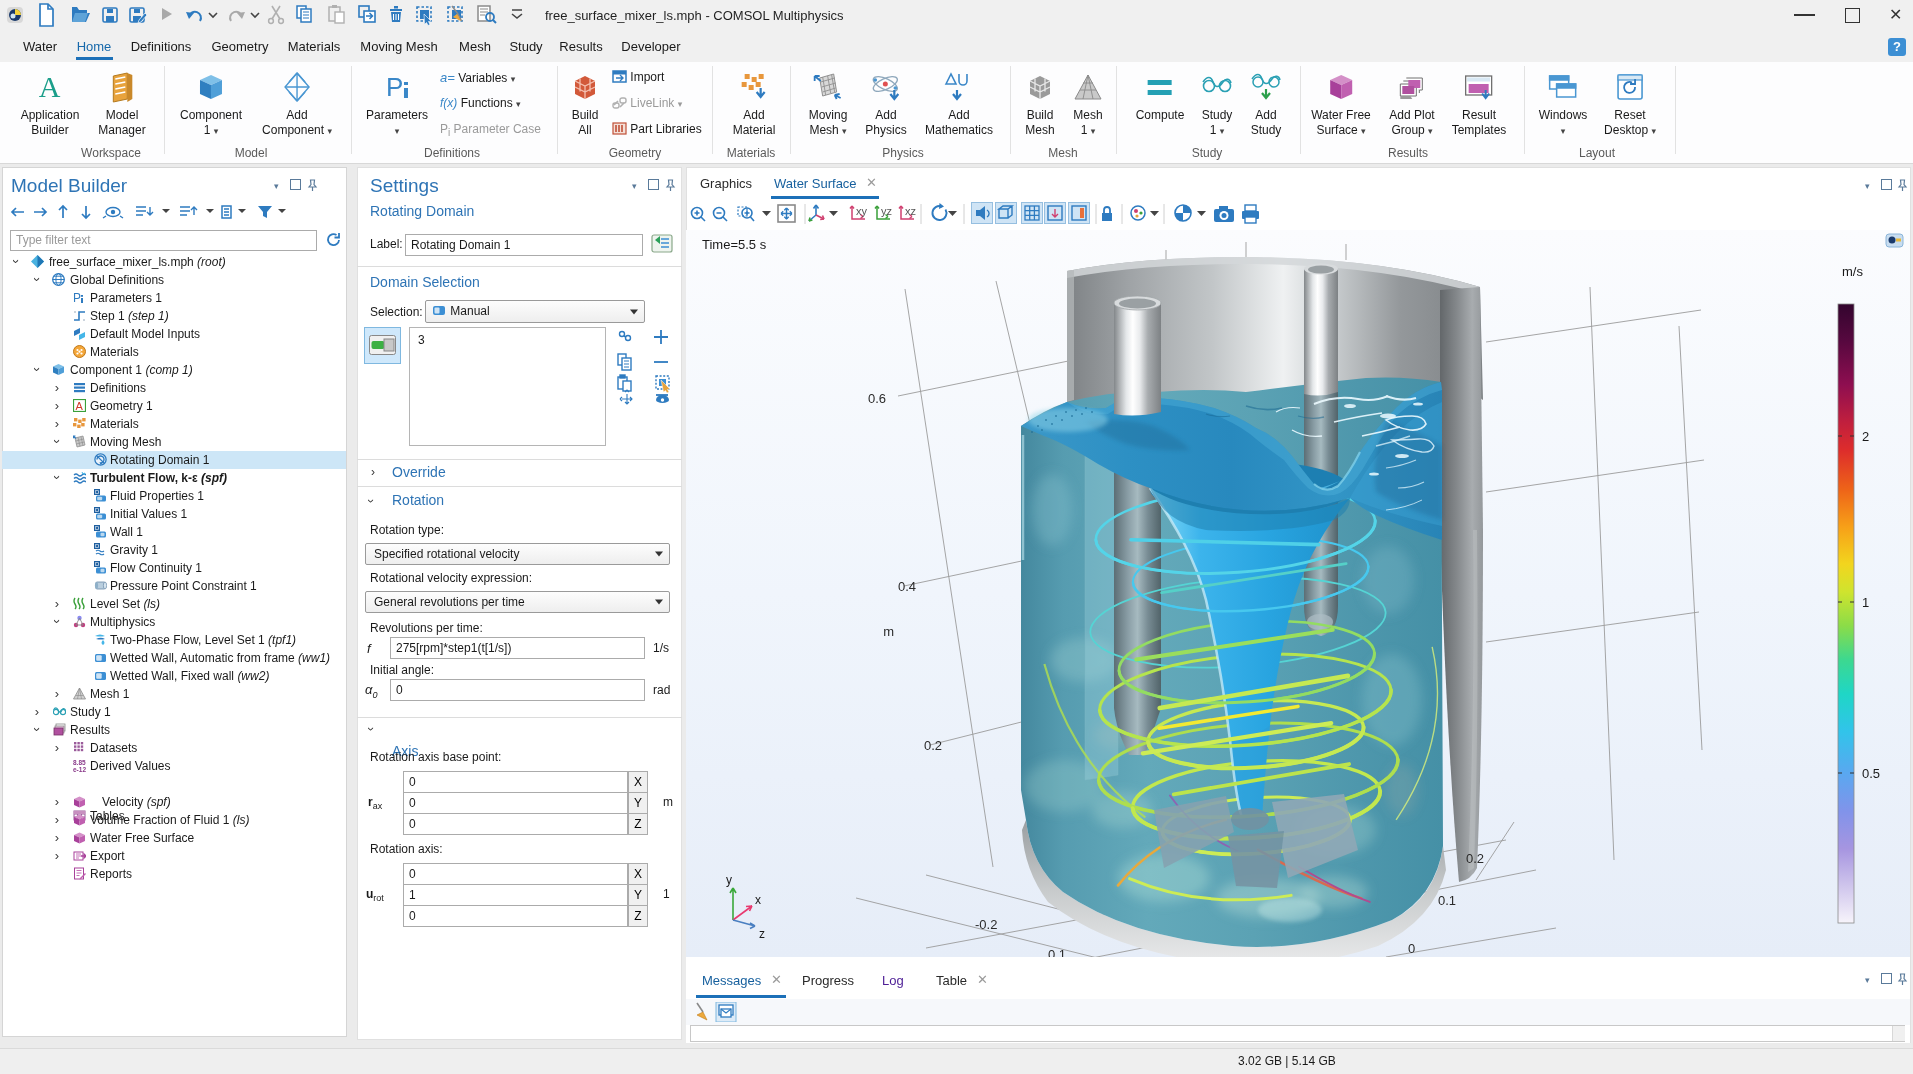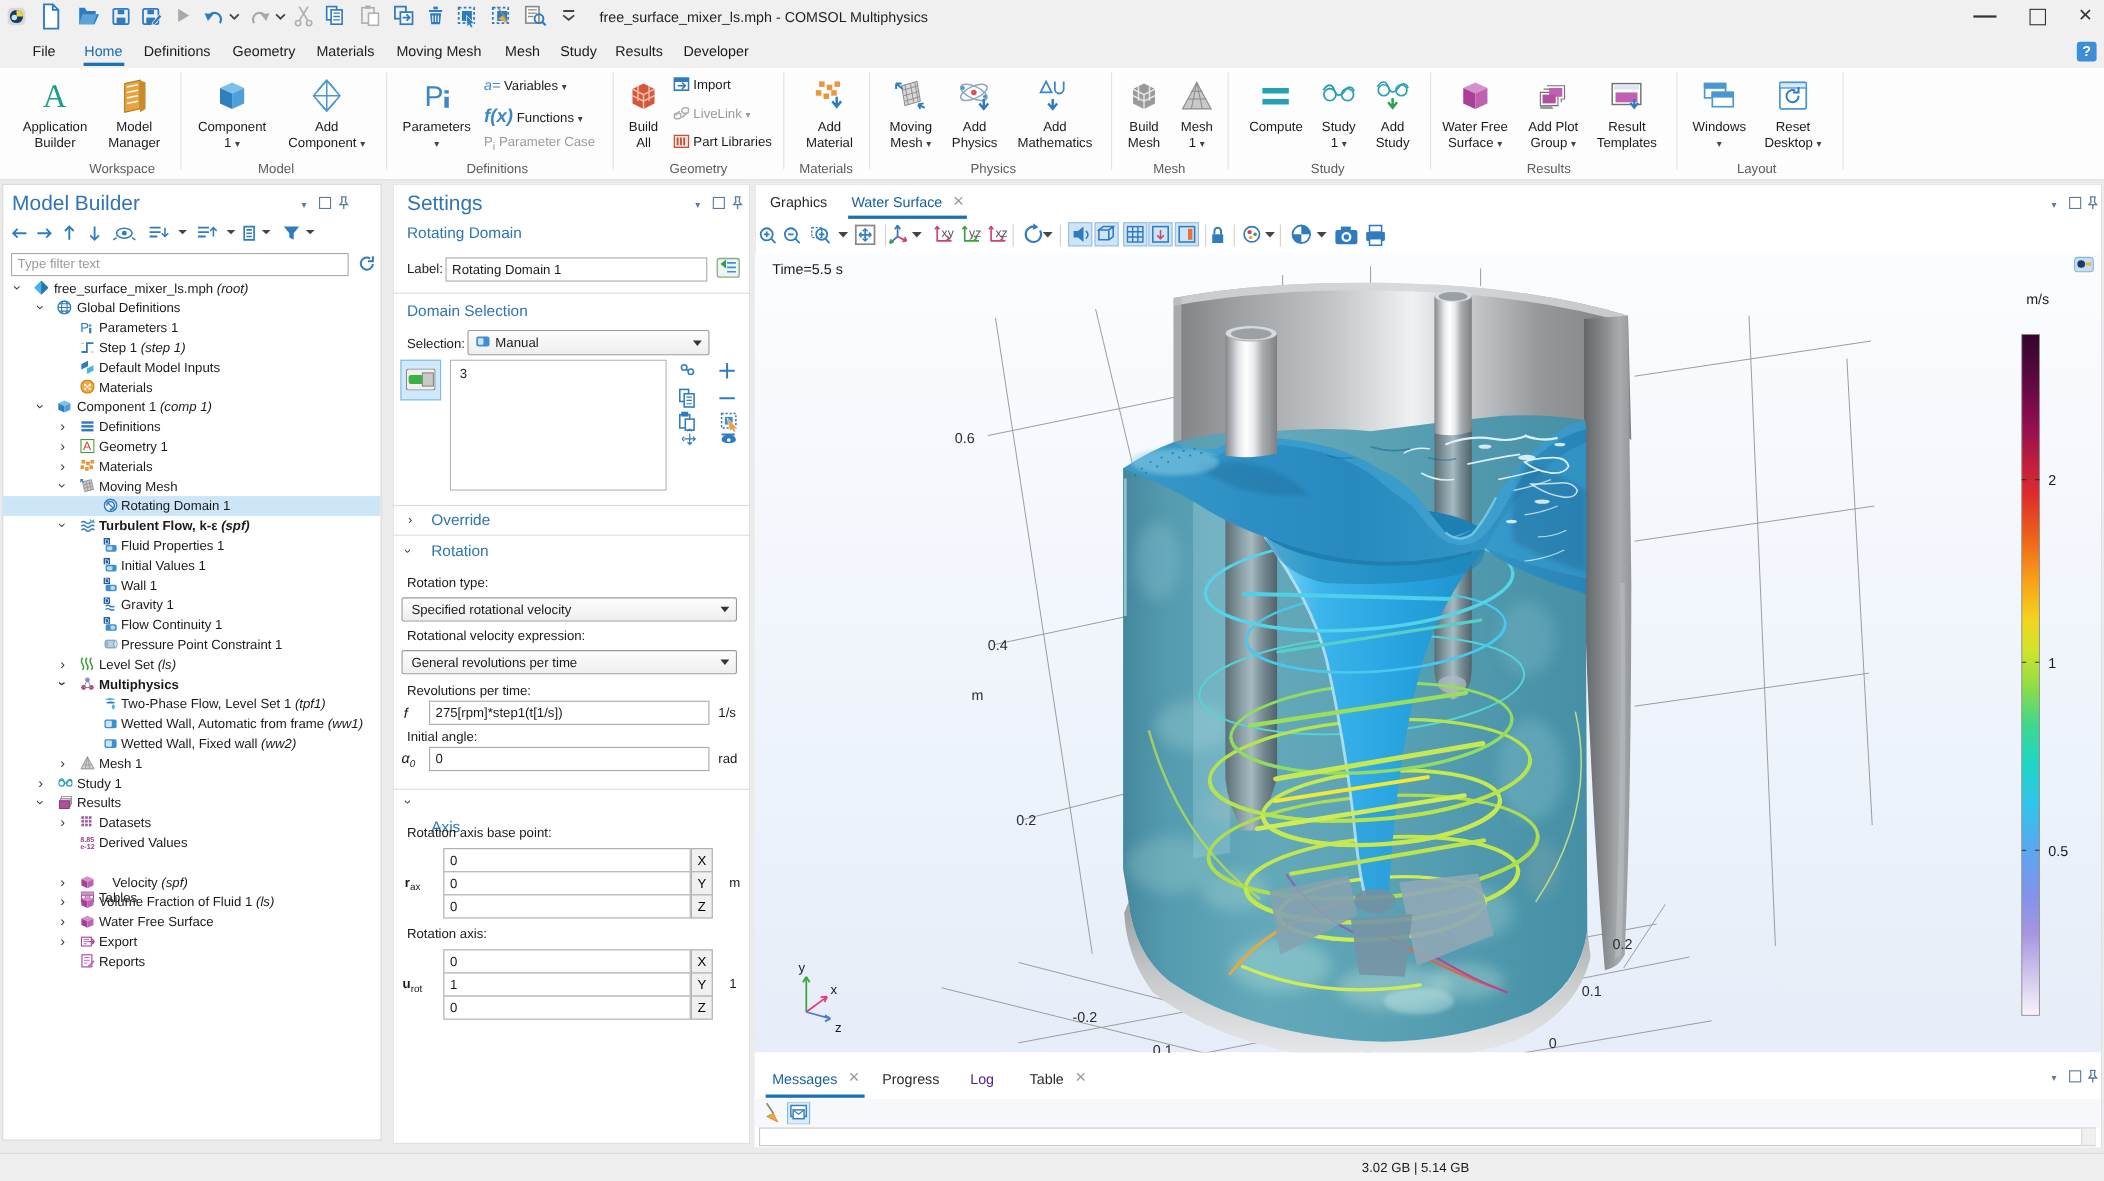--- a/index.html
+++ b/index.html
@@ -102,21 +102,21 @@
 <path d="M512,10 h10 M512,14 l5,4 5,-4" stroke="#444" stroke-width="1.6" fill="none"></path>
 </svg>
 </div>
 <div class="abs t13" style="left:545px;top:8px;color:#1f1f1f;">free_surface_mixer_ls.mph - COMSOL Multiphysics</div>
 
 <div class="abs" style="left:1794px;top:14px;width:21px;height:2px;background:#333;"></div>
 <div class="abs" style="left:1845px;top:8px;width:13px;height:13px;border:1.2px solid #333;"></div>
 <div class="abs" style="left:1889px;top:7px;width:16px;height:16px;font-size:16px;color:#333;line-height:16px;">✕</div>
 
 <div class="abs" style="left:0;top:30px;width:1913px;height:32px;background:#f0f0f0;"></div>
-<div class="mitem" style="left:40px;top:39px;">File</div>
+<div class="mitem" style="left:40px;top:39px;">Water</div>
 <div class="mitem" style="left:94px;top:39px;color:#1769ab;">Home</div>
 <div class="abs" style="left:76px;top:57px;width:37px;height:3px;background:#1c70b8;"></div>
 <div class="mitem" style="left:161px;top:39px;">Definitions</div>
 <div class="mitem" style="left:240px;top:39px;">Geometry</div>
 <div class="mitem" style="left:314px;top:39px;">Materials</div>
 <div class="mitem" style="left:399px;top:39px;">Moving Mesh</div>
 <div class="mitem" style="left:475px;top:39px;">Mesh</div>
 <div class="mitem" style="left:526px;top:39px;">Study</div>
 <div class="mitem" style="left:581px;top:39px;">Results</div>
 <div class="mitem" style="left:651px;top:39px;">Developer</div>
@@ -260,21 +260,21 @@
         </g>
       </svg>Windows<br><span class="caret">▾</span></div>
 <div class="rbtn" style="left:1630px;top:8px;"><svg class="rico" width="34" height="34">
         <rect x="5" y="5" width="24" height="24" rx="2" fill="#fff" stroke="#4a97d2" stroke-width="1.6"></rect>
         <rect x="5" y="5" width="24" height="5" fill="#d8e8f4" stroke="#4a97d2" stroke-width="1.2"></rect>
         <path d="M22,17 a5.5,5.5 0 1 1 -3,-4.5" fill="none" stroke="#2e7bc0" stroke-width="1.8"></path>
         <path d="M22,9 v5 h-5" fill="none" stroke="#2e7bc0" stroke-width="1.8"></path>
       </svg>Reset<br>Desktop <span class="caret">▾</span></div>
 
 <div class="abs" style="left:440px;top:8px;width:115px;height:15px;font-size:12px;color:#1a1a1a;"><span style="color:#3a87c8;font-size:13px;font-style:italic;">a=</span> Variables <span class="caret">▾</span></div>
-<div class="abs" style="left:440px;top:34px;width:115px;height:15px;font-size:12px;color:#1a1a1a;"><span style="color:#3a87c8;font-size:17px;font-style:italic;font-weight:bold;">f(x)</span> Functions <span class="caret">▾</span></div>
+<div class="abs" style="left:440px;top:34px;width:115px;height:15px;font-size:12px;color:#1a1a1a;"><span style="color:#3a87c8;font-size:12px;font-style:italic;">f(x)</span> Functions <span class="caret">▾</span></div>
 <div class="abs" style="left:440px;top:60px;width:115px;height:15px;font-size:12px;color:#9a9a9a;"><span style="font-size:12px;">P<sub>i</sub></span> Parameter Case</div>
 
 <div class="abs" style="left:612px;top:8px;width:100px;height:15px;font-size:12px;color:#1a1a1a;"><svg width="15" height="13" style="vertical-align:-2px">
         <rect x="1" y="1" width="13" height="11" fill="none" stroke="#2e7bc0" stroke-width="1.5"></rect>
         <rect x="1" y="1" width="13" height="3.5" fill="#2e7bc0"></rect>
         <path d="M4,8 h7 m-3,-3 l3,3 -3,3" stroke="#2e7bc0" stroke-width="1.4" fill="none"></path>
       </svg> Import</div>
 <div class="abs" style="left:612px;top:34px;width:100px;height:15px;font-size:12px;color:#9a9a9a;"><svg width="15" height="12" style="vertical-align:-2px">
         <path d="M2,8 l4,-4 m2,6 l4,-4" stroke="#b0b0b0" stroke-width="1.6"></path>
         <rect x="1" y="6" width="6" height="5" rx="2" fill="none" stroke="#b0b0b0" stroke-width="1.4"></rect>
@@ -617,21 +617,21 @@
       </svg>
       <span class="lbl" style="left:108px;">Pressure Point Constraint 1</span>
     </div>
 <div class="trow" style="top:342px;">
       <span class="chev" style="left:50px;">›</span>
       <svg class="ic" style="left:71px;" width="13" height="13">
         <use href="#i-lset"></use>
       </svg>
       <span class="lbl" style="left:88px;">Level Set <i>(ls)</i></span>
     </div>
-<div class="trow" style="top:360px;font-weight:bold;">
+<div class="trow" style="top:360px;">
       <span class="chev exp" style="left:50px;">›</span>
       <svg class="ic" style="left:71px;" width="13" height="13">
         <use href="#i-mphys"></use>
       </svg>
       <span class="lbl" style="left:88px;">Multiphysics</span>
     </div>
 <div class="trow" style="top:378px;">
       <svg class="ic" style="left:92px;" width="13" height="13">
         <use href="#i-tpf"></use>
       </svg>

